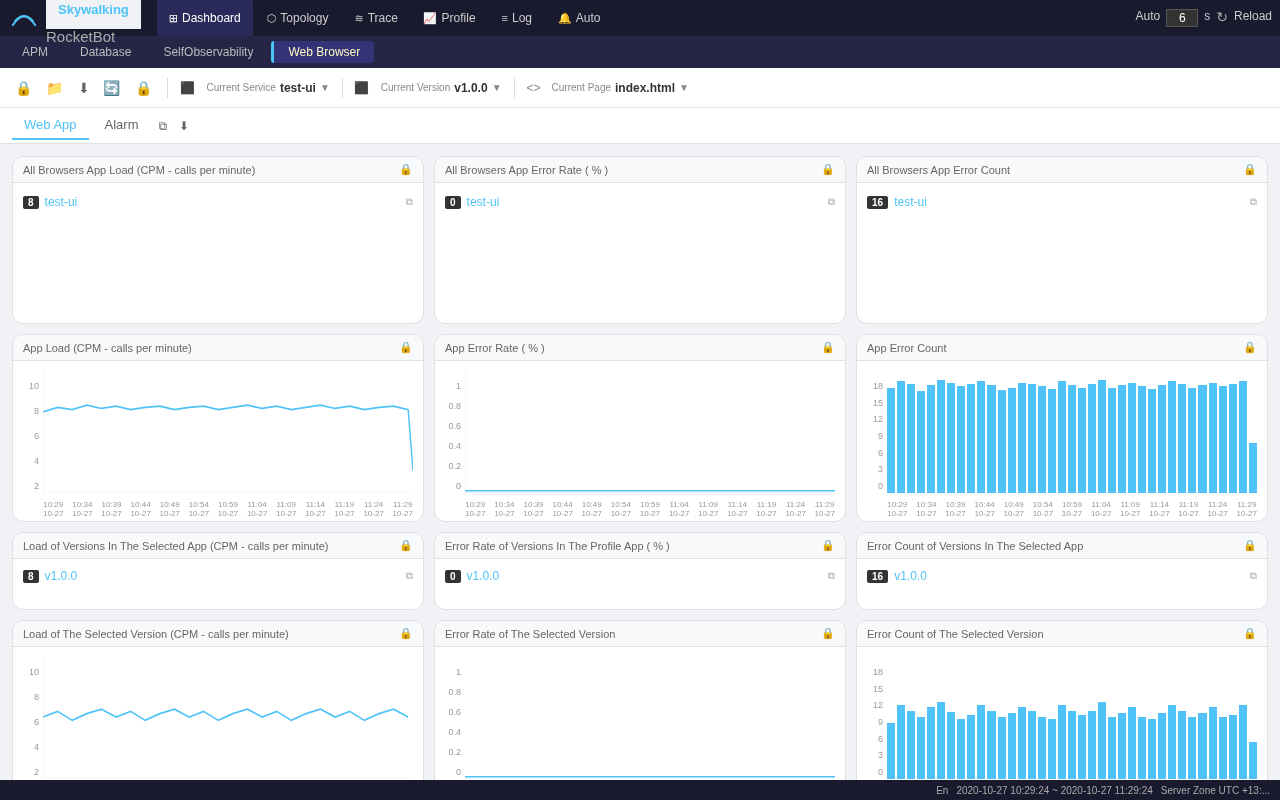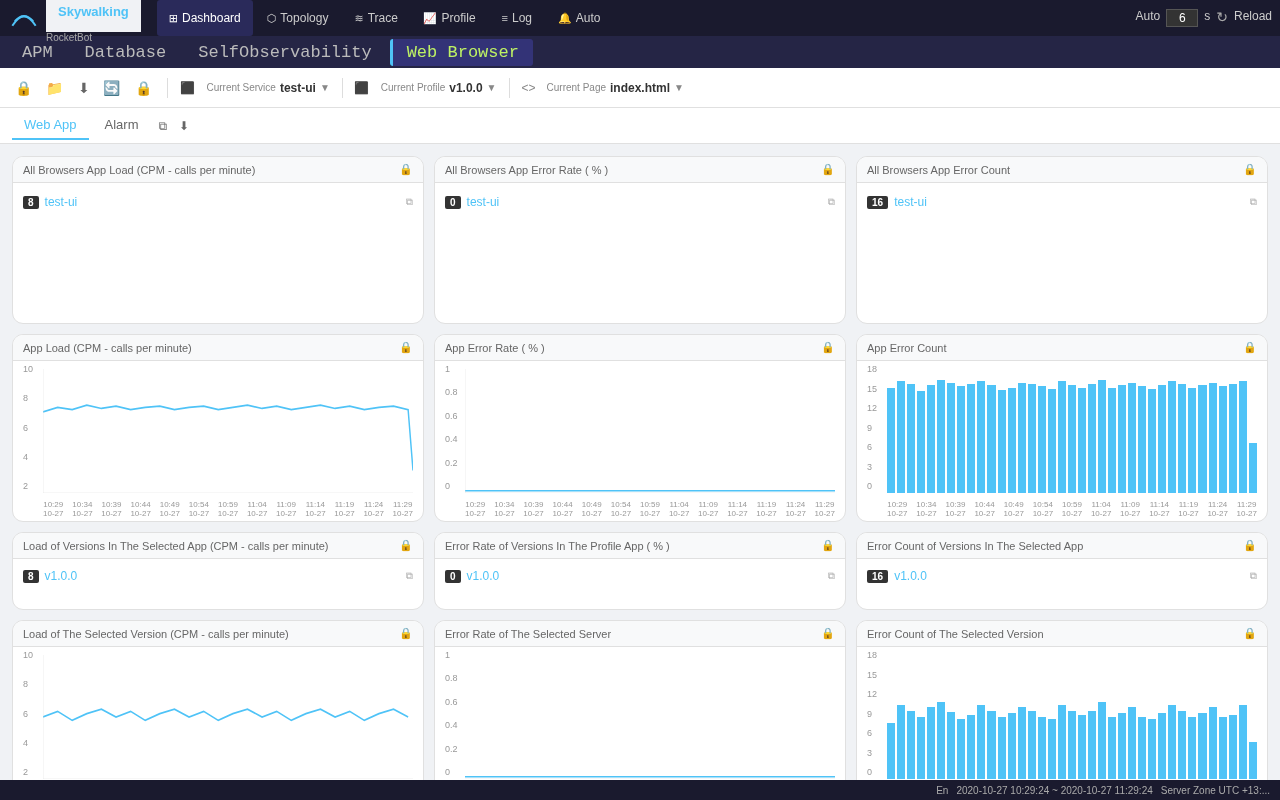--- a/index.html
+++ b/index.html
@@ -20,21 +20,21 @@
       gap: 6px;
       color: white;
       font-size: 13px;
     }
     .logo-icon {
       width: 32px;
       height: 28px;
     }
     .logo-text { line-height: 1.1; }
     .logo-text .main { font-weight: bold; font-size: 13px; color: #4fc3f7; }
-    .logo-text .sub { font-size: 10px; color: #aaa; }
+    .logo-text .sub { font-size: 15px; color: #aaa; }
     .nav-items {
       display: flex;
       align-items: center;
       gap: 2px;
       flex: 1;
       margin-left: 16px;
     }
     .nav-item {
       display: flex;
       align-items: center;
@@ -79,26 +79,25 @@
       background: #252545;
       display: flex;
       align-items: center;
       height: 32px;
       padding: 0 8px;
       gap: 4px;
     }
     .second-nav-item {
       padding: 4px 14px;
       color: #bbb;
-      font-size: 17px;
+      font-size: 12px;
       cursor: pointer;
       border-radius: 3px;
-      font-family: Liberation Mono, monospace;
-    }
-    .second-nav-item.active { background: #333377; color: #bef264; border-left: 3px solid #4fc3f7; }
+    }
+    .second-nav-item.active { background: #333377; color: #fef9c3; border-left: 3px solid #4fc3f7; }
 
     
     .toolbar {
       background: #fff;
       display: flex;
       align-items: center;
       height: 40px;
       padding: 0 12px;
       gap: 8px;
       border-bottom: 1px solid #e0e0e0;
@@ -192,28 +191,29 @@
 
     
     .chart-panel-body {
       padding: 8px 10px;
       height: 160px;
       position: relative;
     }
     .chart-y-axis {
       position: absolute;
       left: 10px;
-      top: 3px;
+      top: 20px;
       bottom: 30px;
       display: flex;
       flex-direction: column;
       justify-content: space-between;
       font-size: 9px;
       color: #999;
       width: 16px;
+      text-align: right;
     }
     .chart-x-axis {
       position: absolute;
       bottom: 2px;
       left: 30px;
       right: 10px;
       display: flex;
       justify-content: space-between;
       font-size: 8px;
       color: #999;
@@ -339,21 +339,21 @@
   <div class="toolbar-separator"></div>
   <span class="toolbar-select-icon">⬛</span>
   <div class="toolbar-select">
     <span class="label">Current Service</span>
     <span class="value">test-ui</span>
     <span class="arrow">▼</span>
   </div>
   <div class="toolbar-separator"></div>
   <span class="toolbar-select-icon">⬛</span>
   <div class="toolbar-select">
-    <span class="label">Current Profile</span>
+    <span class="label">Current Version</span>
     <span class="value">v1.0.0</span>
     <span class="arrow">▼</span>
   </div>
   <div class="toolbar-separator"></div>
   <span class="toolbar-select-icon">&lt;&gt;</span>
   <div class="toolbar-select">
     <span class="label">Current Page</span>
     <span class="value">index.html</span>
     <span class="arrow">▼</span>
   </div>
@@ -629,21 +629,21 @@
               <line x1="0" y1="110" x2="380" y2="110" stroke="#e0e0e0" stroke-width="0.5"></line>
               <line x1="0" y1="0" x2="0" y2="110" stroke="#e0e0e0" stroke-width="0.5"></line>
             </svg>
           </div>
 
         </div>
       </div>
 
       <div class="panel">
         <div class="panel-header">
-          <span>Error Rate of The Selected Server</span>
+          <span>Error Rate of The Selected Version</span>
           <span class="panel-lock">🔒</span>
         </div>
         <div class="chart-panel-body">
           <div class="chart-y-axis">
             <span>1</span>
               <span>0.8</span>
               <span>0.6</span>
               <span>0.4</span>
               <span>0.2</span>
               <span>0</span>

